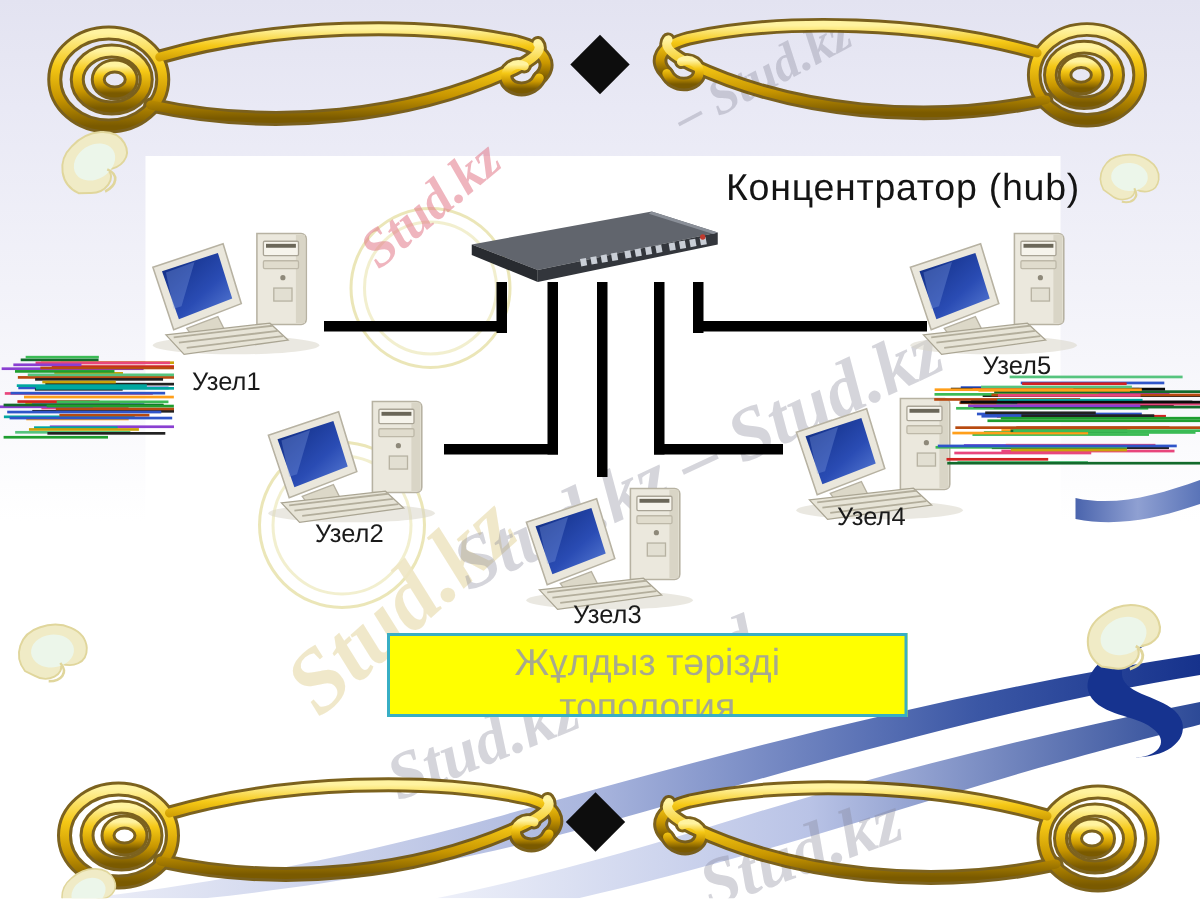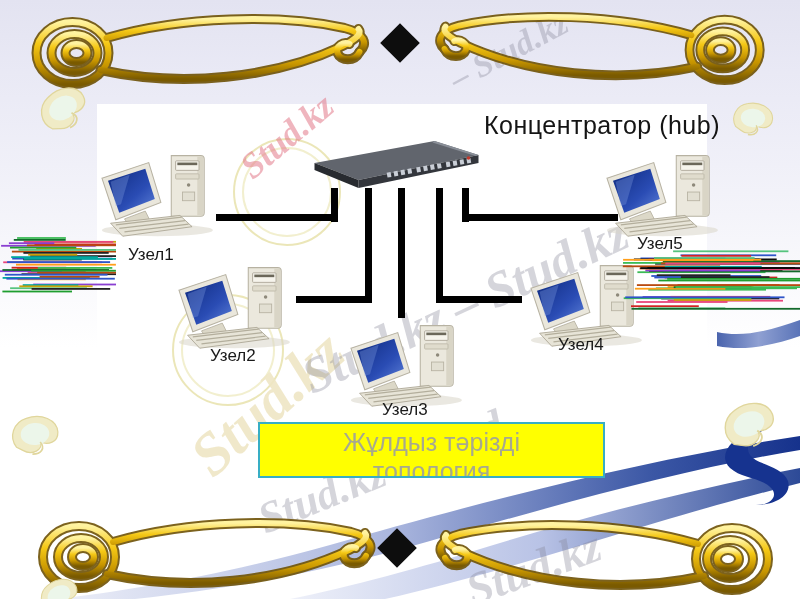--- a/index.html
+++ b/index.html
@@ -180,21 +180,21 @@
       <use href="#pc-g"></use>
     </svg>
   <svg class="abs" style="left:600px;top:152px" width="130" height="87" viewBox="0 0 150 100">
       <use href="#pc-g"></use>
     </svg>
 
   <div class="abs node-label" style="left:128px;top:245px">Узел1</div>
   <div class="abs node-label" style="left:210px;top:346px">Узел2</div>
   <div class="abs node-label" style="left:382px;top:400px">Узел3</div>
   <div class="abs node-label" style="left:558px;top:335px">Узел4</div>
-  <div class="abs node-label" style="left:637px;top:234px">Узел5</div>
+  <div class="abs node-label" style="left:655px;top:234px">Узел5</div>
 
   <div class="abs caption">
     <span>Жұлдыз тәрізді</span>
     <span>топология</span>
   </div>
 
   <svg id="scribble-left" class="abs" style="left:0;top:237px" width="116" height="56" viewBox="0 0 116 56">
       <rect x="12.2" y="32.2" width="81.5" height="1.8" fill="#3bbb55"></rect>
       <rect x="21.5" y="36.3" width="94.5" height="1.8" fill="#222222"></rect>
       <rect x="40.5" y="4.0" width="56.4" height="1.8" fill="#e8467c"></rect>

